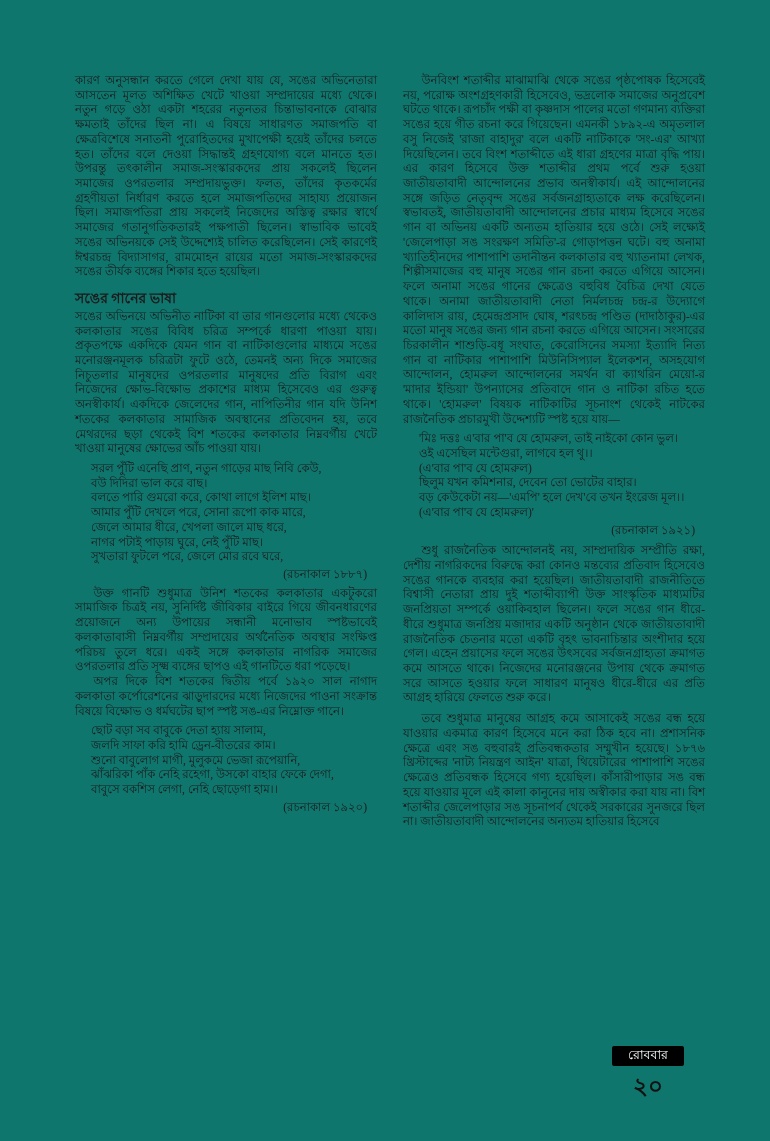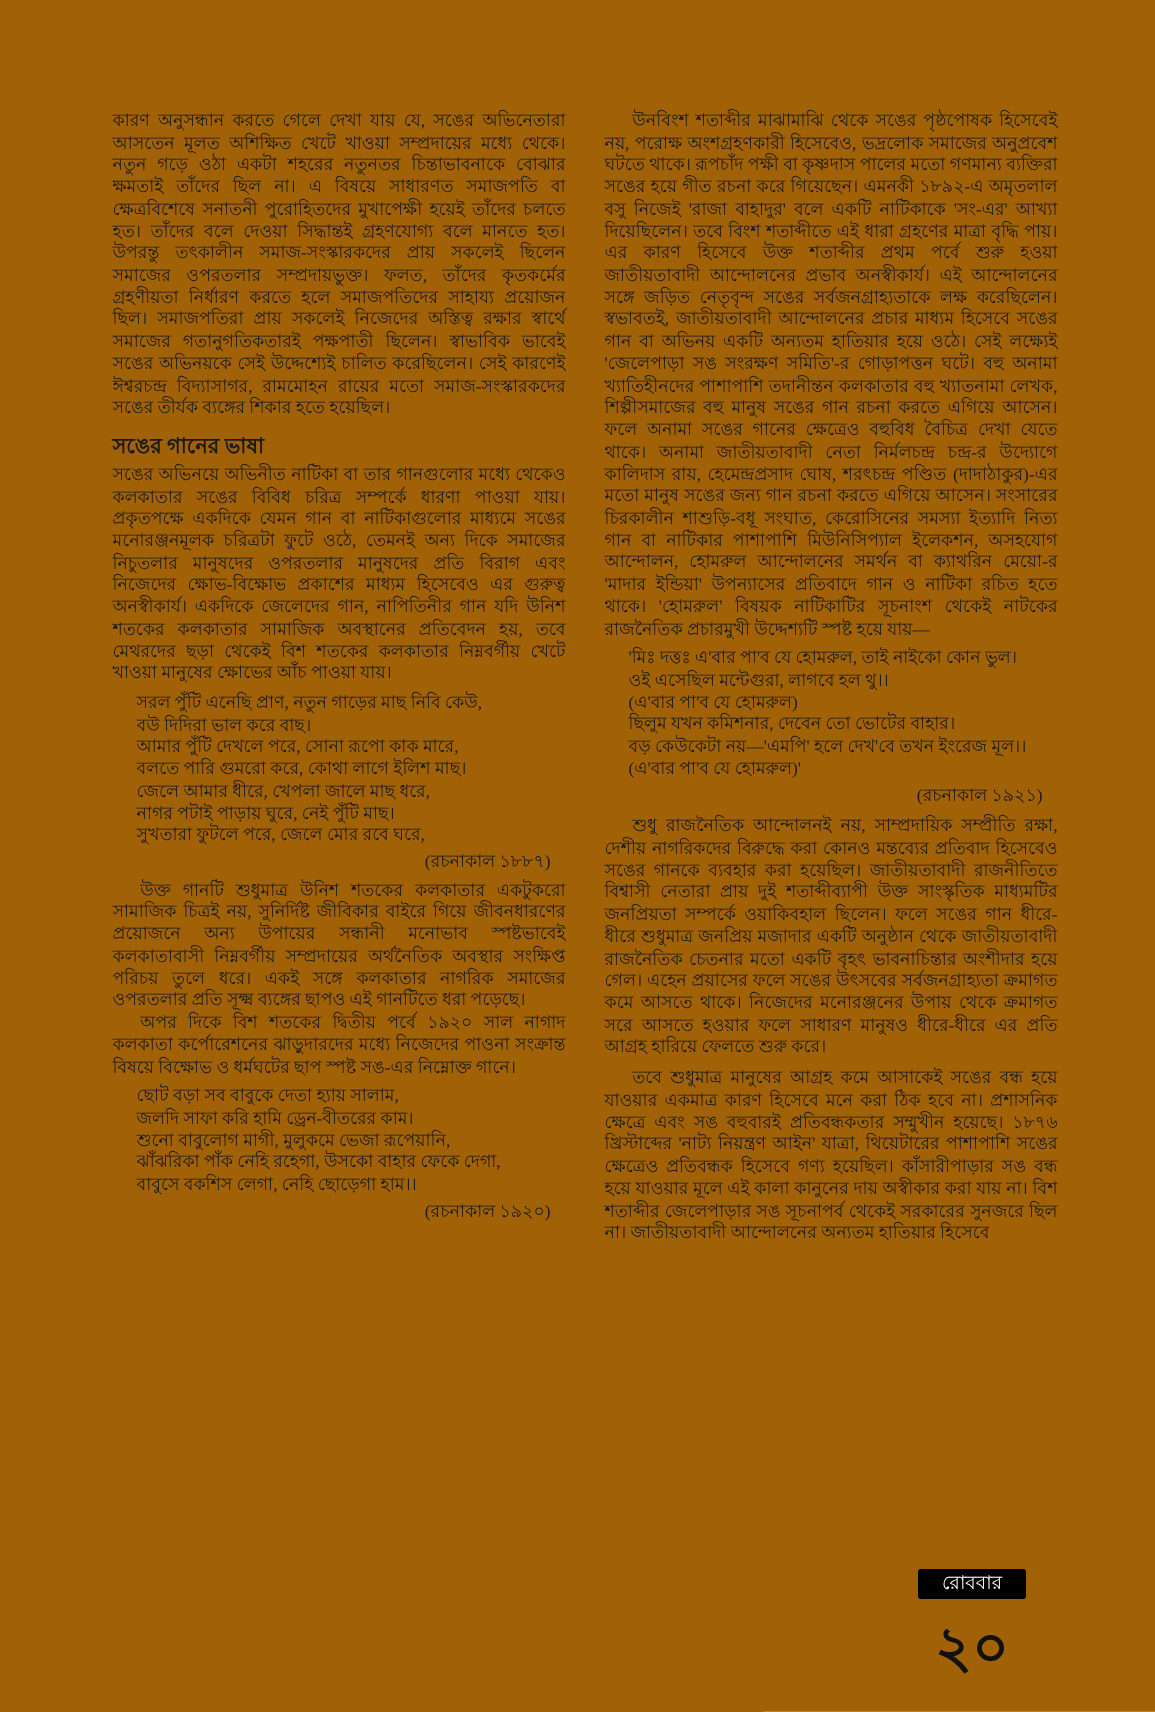--- a/index.html
+++ b/index.html
@@ -1,21 +1,21 @@
 <!DOCTYPE html>
 <html><head>
 <meta charset="utf-8">
 <style>
   html, body { margin:0; padding:0; }
   body { background:#e9e7e2; }
   .page {
     position:relative;
     width:770px; height:1141px;
     margin:0 auto;
-    background:#a16207;
+    background:#0f766e;
     font-family:"Liberation Serif", serif;
     color:#1b1b1b;
     overflow:hidden;
   }
   .columns {
     position:absolute;
     left:75px; top:74px;
     width:630px;
     display:flex;
     gap:26px;
@@ -55,21 +55,21 @@
     display:flex;
     align-items:center;
     justify-content:center;
     border-radius:2px;
   }
   .page-number {
     position:absolute;
     left:616px; top:1068px;
     width:64px;
     text-align:center;
-    font-size:38px;
+    font-size:23px;
     font-weight:bold;
     color:#111111;
   }
 </style>
 </head>
 <body>
 
 <div class="page">
 
   <div class="columns">
@@ -77,22 +77,22 @@
     <div class="col">
       <p class="para">কারণ অনুসন্ধান করতে গেলে দেখা যায় যে, সঙের অভিনেতারা আসতেন মূলত অশিক্ষিত খেটে খাওয়া সম্প্রদায়ের মধ্যে থেকে। নতুন গড়ে ওঠা একটা শহরের নতুনতর চিন্তাভাবনাকে বোঝার ক্ষমতাই তাঁদের ছিল না। এ বিষয়ে সাধারণত সমাজপতি বা ক্ষেত্রবিশেষে সনাতনী পুরোহিতদের মুখাপেক্ষী হয়েই তাঁদের চলতে হত। তাঁদের বলে দেওয়া সিদ্ধান্তই গ্রহণযোগ্য বলে মানতে হত। উপরন্তু তৎকালীন সমাজ-সংস্কারকদের প্রায় সকলেই ছিলেন সমাজের ওপরতলার সম্প্রদায়ভুক্ত। ফলত, তাঁদের কৃতকর্মের গ্রহণীয়তা নির্ধারণ করতে হলে সমাজপতিদের সাহায্য প্রয়োজন ছিল। সমাজপতিরা প্রায় সকলেই নিজেদের অস্তিত্ব রক্ষার স্বার্থে সমাজের গতানুগতিকতারই পক্ষপাতী ছিলেন। স্বাভাবিক ভাবেই সঙের অভিনয়কে সেই উদ্দেশ্যেই চালিত করেছিলেন। সেই কারণেই ঈশ্বরচন্দ্র বিদ্যাসাগর, রামমোহন রায়ের মতো সমাজ-সংস্কারকদের সঙের তীর্যক ব্যঙ্গের শিকার হতে হয়েছিল।</p>
 
       <h3 class="section-heading">সঙের গানের ভাষা</h3>
 
       <p class="para">সঙের অভিনয়ে অভিনীত নাটিকা বা তার গানগুলোর মধ্যে থেকেও কলকাতার সঙের বিবিধ চরিত্র সম্পর্কে ধারণা পাওয়া যায়। প্রকৃতপক্ষে একদিকে যেমন গান বা নাটিকাগুলোর মাধ্যমে সঙের মনোরঞ্জনমূলক চরিত্রটা ফুটে ওঠে, তেমনই অন্য দিকে সমাজের নিচুতলার মানুষদের ওপরতলার মানুষদের প্রতি বিরাগ এবং নিজেদের ক্ষোভ-বিক্ষোভ প্রকাশের মাধ্যম হিসেবেও এর গুরুত্ব অনস্বীকার্য। একদিকে জেলেদের গান, নাপিতিনীর গান যদি উনিশ শতকের কলকাতার সামাজিক অবস্থানের প্রতিবেদন হয়, তবে মেথরদের ছড়া থেকেই বিশ শতকের কলকাতার নিম্নবর্গীয় খেটে খাওয়া মানুষের ক্ষোভের আঁচ পাওয়া যায়।</p>
 
       <div class="verse">
         <div class="verse-line">সরল পুঁটি এনেছি প্রাণ, নতুন গাড়ের মাছ নিবি কেউ,</div>
         <div class="verse-line">বউ দিদিরা ভাল করে বাছ।</div>
+        <div class="verse-line">বলতে পারি গুমরো করে, কোথা লাগে ইলিশ মাছ।</div>
         <div class="verse-line">আমার পুঁটি দেখলে পরে, সোনা রূপো কাক মারে,</div>
-        <div class="verse-line">বলতে পারি গুমরো করে, কোথা লাগে ইলিশ মাছ।</div>
         <div class="verse-line">জেলে আমার ধীরে, খেপলা জালে মাছ ধরে,</div>
         <div class="verse-line">নাগর পটাই পাড়ায় ঘুরে, নেই পুঁটি মাছ।</div>
         <div class="verse-line">সুখতারা ফুটলে পরে, জেলে মোর রবে ঘরে,</div>
       </div>
       <div class="attribution">(রচনাকাল ১৮৮৭)</div>
 
       <p class="para indent">উক্ত গানটি শুধুমাত্র উনিশ শতকের কলকাতার একটুকরো সামাজিক চিত্রই নয়, সুনির্দিষ্ট জীবিকার বাইরে গিয়ে জীবনধারণের প্রয়োজনে অন্য উপায়ের সন্ধানী মনোভাব স্পষ্টভাবেই কলকাতাবাসী নিম্নবর্গীয় সম্প্রদায়ের অর্থনৈতিক অবস্থার সংক্ষিপ্ত পরিচয় তুলে ধরে। একই সঙ্গে কলকাতার নাগরিক সমাজের ওপরতলার প্রতি সূক্ষ্ম ব্যঙ্গের ছাপও এই গানটিতে ধরা পড়েছে।</p>
       <p class="para indent">অপর দিকে বিশ শতকের দ্বিতীয় পর্বে ১৯২০ সাল নাগাদ কলকাতা কর্পোরেশনের ঝাড়ুদারদের মধ্যে নিজেদের পাওনা সংক্রান্ত বিষয়ে বিক্ষোভ ও ধর্মঘটের ছাপ স্পষ্ট সঙ-এর নিম্নোক্ত গানে।</p>
 
       <div class="verse">

